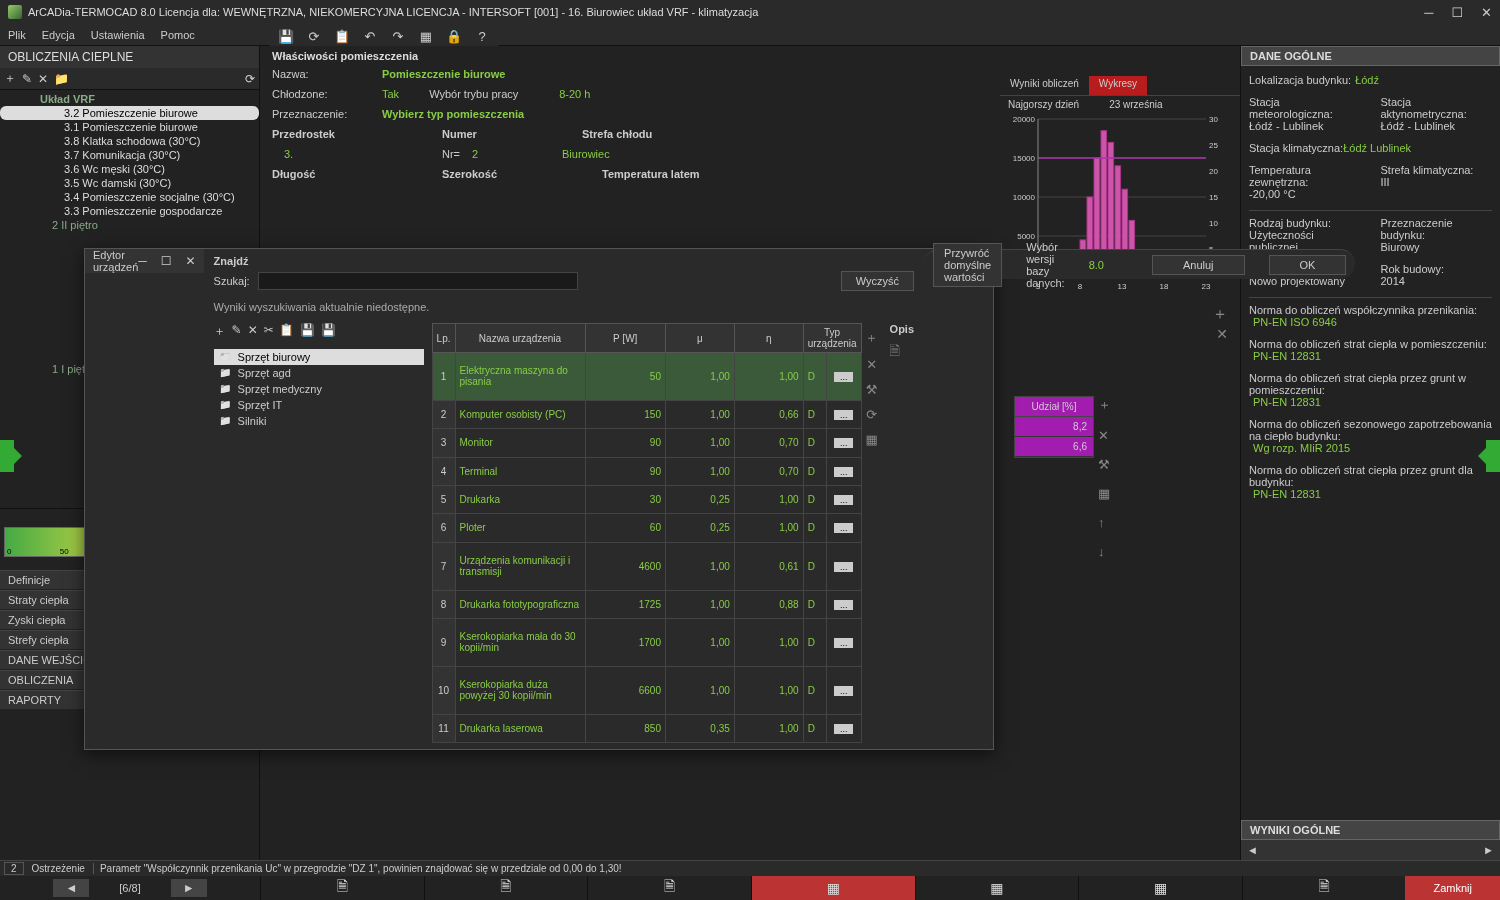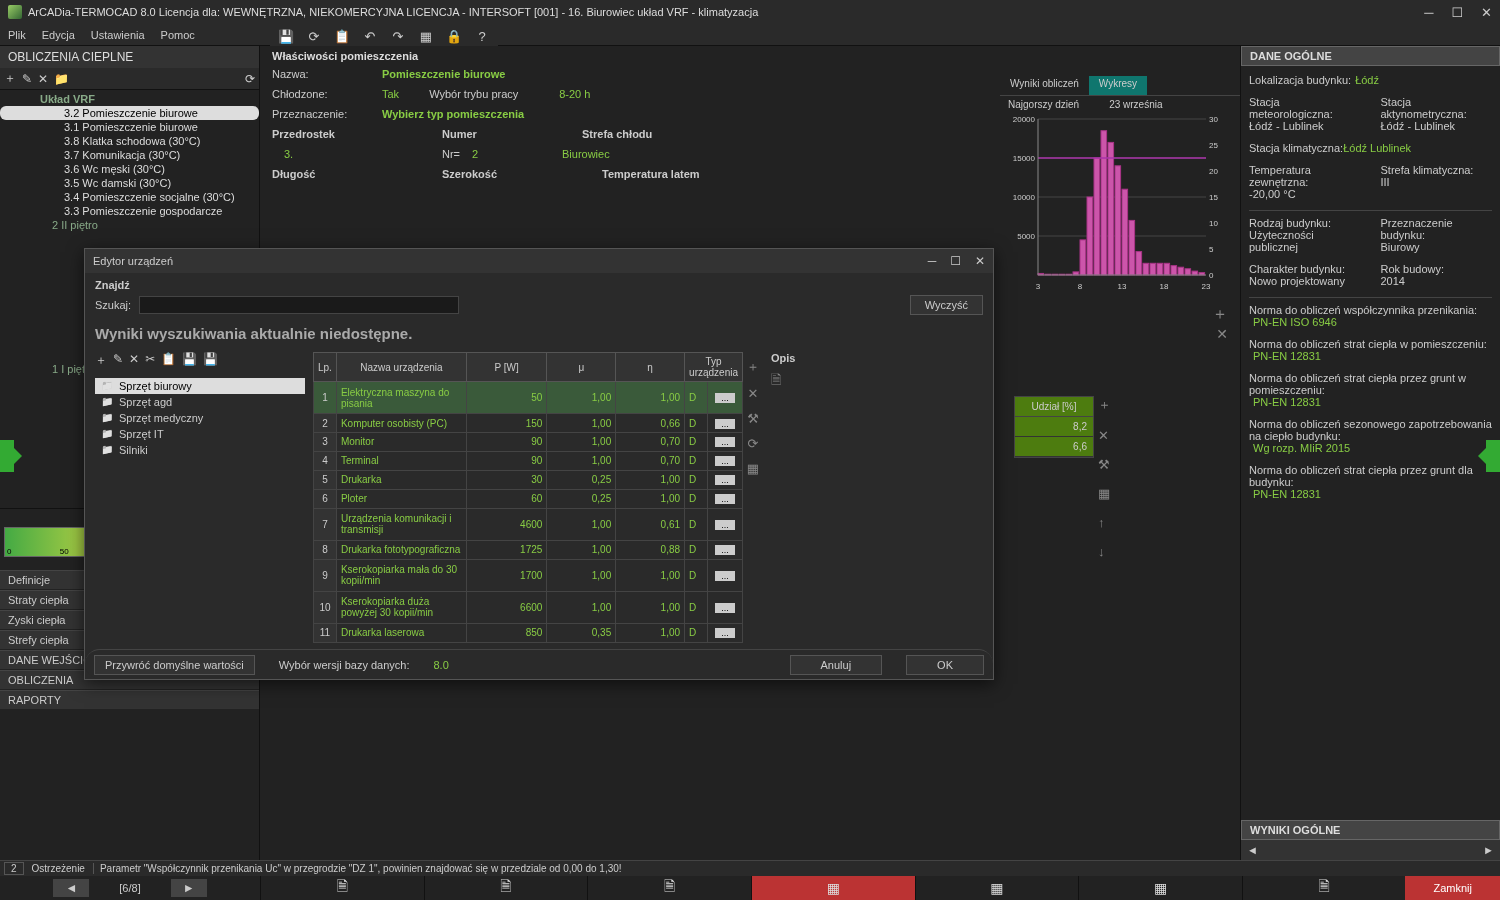--- a/index.html
+++ b/index.html
@@ -34,40 +34,40 @@
 .propsection { padding: 4px 12px; font-size: 11px; }
 .propsection .hdr { font-weight: bold; color: #ddd; margin-bottom: 6px; }
 .proprow { display: flex; margin-bottom: 8px; align-items: center; }
 .proprow .lbl { width: 110px; color: #ccc; }
 .proprow .val { color: #8c4; }
 .proprow .lbl2 { width: 130px; margin-left: 30px; color: #ccc; }
 .warn { color: #8c4; font-weight: bold; }
 .chartarea { position: absolute; right: 0; top: 30px; width: 240px; height: 230px; background: #222; }
 .charttabs { display: flex; height: 20px; border-bottom: 1px solid #444; }
 .charttabs span { padding: 2px 10px; font-size: 10px; cursor: pointer; color: #ccc; }
-.charttabs span.active { background: #0f766e; }
+.charttabs span.active { background: #b91c1c; }
 .chartinfo { padding: 3px 8px; font-size: 10px; display: flex; gap: 30px; }
 .chartsvg { width: 230px; height: 180px; }
 .rightpanel { width: 260px; background: #222; border-left: 1px solid #111; display: flex; flex-direction: column; overflow: hidden; }
 .rightpanel .secthdr { background: #444; padding: 3px 8px; font-size: 11px; font-weight: bold; color: #ddd; border: 1px solid #666; }
 .rightpanel .body { padding: 8px; font-size: 11px; overflow-y: auto; flex: 1; }
 .rightpanel .row { margin-bottom: 10px; display: flex; flex-wrap: wrap; }
 .rightpanel .row .k { color: #ccc; }
 .rightpanel .row .v { color: #8c4; margin-left: 4px; }
 .rightpanel .col2 { display: flex; gap: 20px; margin-bottom: 10px; }
 .rightpanel .col2 > div { flex: 1; }
-.modal { position: absolute; left: 84px; top: 248px; width: 910px; height: 432px; background: #2a2a2a; border: 1px solid #555; z-index: 100; display: flex; flex-direction: column; box-shadow: 0 4px 16px rgba(0,0,0,0.6); justify-content: space-between; }
+.modal { position: absolute; left: 84px; top: 248px; width: 910px; height: 502px; background: #2a2a2a; border: 1px solid #555; z-index: 100; display: flex; box-shadow: 0 4px 16px rgba(0,0,0,0.6); justify-content: space-between; }
 .modal .mtitle { height: 24px; background: #333; display: flex; align-items: center; justify-content: space-between; padding: 0 8px; font-size: 11px; }
 .modal .mtitle .winbtns { display: flex; gap: 14px; font-size: 12px; }
 .modal .mbody { flex: 1; display: flex; flex-direction: column; padding: 6px 10px; }
 .modal .searchrow { display: flex; align-items: center; gap: 8px; margin-bottom: 4px; }
 .modal .searchrow input { background: #1a1a1a; border: 1px solid #444; color: #ccc; padding: 2px 4px; width: 320px; font-size: 11px; }
 .modal .searchrow .spacer { flex: 1; }
 .modal .searchrow button { background: #333; border: 1px solid #555; color: #ccc; padding: 3px 14px; font-size: 11px; cursor: pointer; }
-.modal .note { color: #aaa; font-size: 15px; margin: 6px 0 10px 0; font-weight: bold; }
+.modal .note { color: #aaa; font-size: 11px; margin: 6px 0 10px 0; }
 .modal .content { flex: 1; display: flex; gap: 8px; }
 .modal .leftnav { width: 210px; }
 .modal .leftnav .tools { height: 20px; display: flex; gap: 6px; margin-bottom: 6px; font-size: 12px; }
 .modal .leftnav .cats div { padding: 2px 4px 2px 24px; cursor: pointer; font-size: 11px; position: relative; }
 .modal .leftnav .cats div::before { content: "📁"; position: absolute; left: 6px; font-size: 10px; filter: grayscale(1); }
 .modal .leftnav .cats div.sel { background: #ddd; color: #000; }
 .devtable-wrap { flex: 1; display: flex; }
 .devtable { border-collapse: collapse; font-size: 10px; width: 430px; }
 .devtable th { background: #333; border: 1px solid #555; padding: 3px 4px; text-align: center; font-weight: normal; }
 .devtable td { border: 1px solid #444; padding: 2px 4px; text-align: right; color: #8c4; }
@@ -76,21 +76,21 @@
 .devtable td.typ { text-align: left; width: 20px; }
 .devtable td.btn { text-align: center; width: 30px; }
 .devtable td.btn span { background: #ccc; color: #000; padding: 0 6px; cursor: pointer; font-size: 9px; display: inline-block; }
 .devtable tr.sel td { background: #3a5a3a; }
 .modal .sideicons { width: 20px; display: flex; flex-direction: column; gap: 10px; padding-top: 6px; align-items: center; font-size: 13px; }
 .modal .sideicons span { cursor: pointer; color: #888; }
 .modal .descarea { flex: 1; padding-left: 8px; font-size: 11px; }
 .modal .mfoot { height: 30px; background: #2a2a2a; border-top: 1px solid #444; display: flex; align-items: center; padding: 0 9px; gap: 24px; font-size: 11px; border-radius: 15px; }
 .modal .mfoot .btn { background: #333; border: 1px solid #555; padding: 3px 30px; cursor: pointer; }
 .modal .mfoot .spacer { flex: 1; }
-.udzial { position: absolute; right: 264px; top: 392px; width: 80px; background: #4d7c0f; border: 1px solid #444; font-size: 10px; z-index: 50; }
+.udzial { position: absolute; right: 264px; top: 392px; width: 80px; background: #a21caf; border: 1px solid #444; font-size: 10px; z-index: 50; }
 .udzial .uh { text-align: center; padding: 4px; border-bottom: 1px solid #444; }
 .udzial .ur { text-align: right; padding: 4px 6px; border-bottom: 1px solid #333; }
 .vicons { position: absolute; right: 268px; top: 390px; width: 20px; display: flex; flex-direction: column; gap: 14px; font-size: 13px; color: #888; z-index: 50; }
 .vicons span { cursor: pointer; }
 .statusbar { position: absolute; bottom: 0; left: 0; right: 0; height: 40px; background: #222; display: flex; flex-direction: column; }
 .sb1 { height: 18px; background: #2a2a2a; display: flex; align-items: center; font-size: 10px; padding: 0 4px; gap: 8px; border-top: 1px solid #444; }
 .sb2 { flex: 1; display: flex; align-items: stretch; }
 .sb2 .nav { width: 260px; display: flex; align-items: center; justify-content: center; gap: 30px; }
 .sb2 .nav .arr { background: #444; padding: 2px 12px; cursor: pointer; font-size: 12px; }
 .sb2 .seg { flex: 1; display: flex; align-items: center; justify-content: center; border-left: 1px solid #111; font-size: 14px; cursor: pointer; color: #ddd; }

